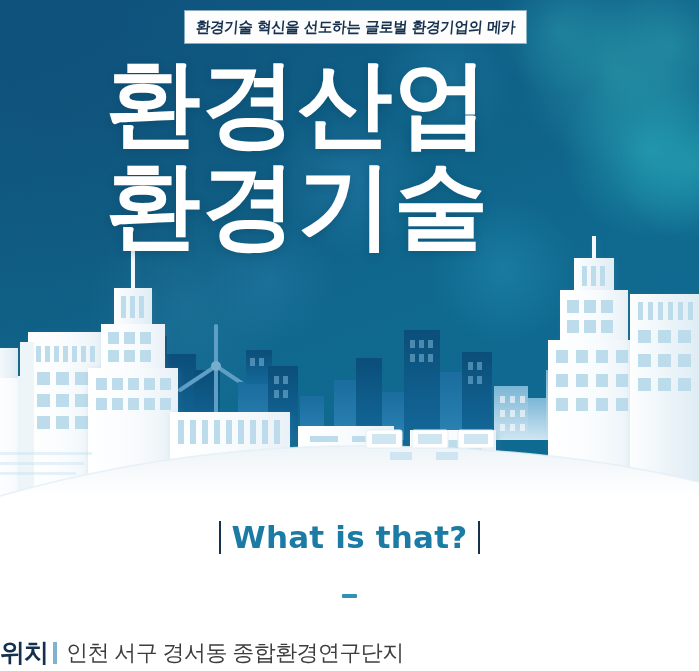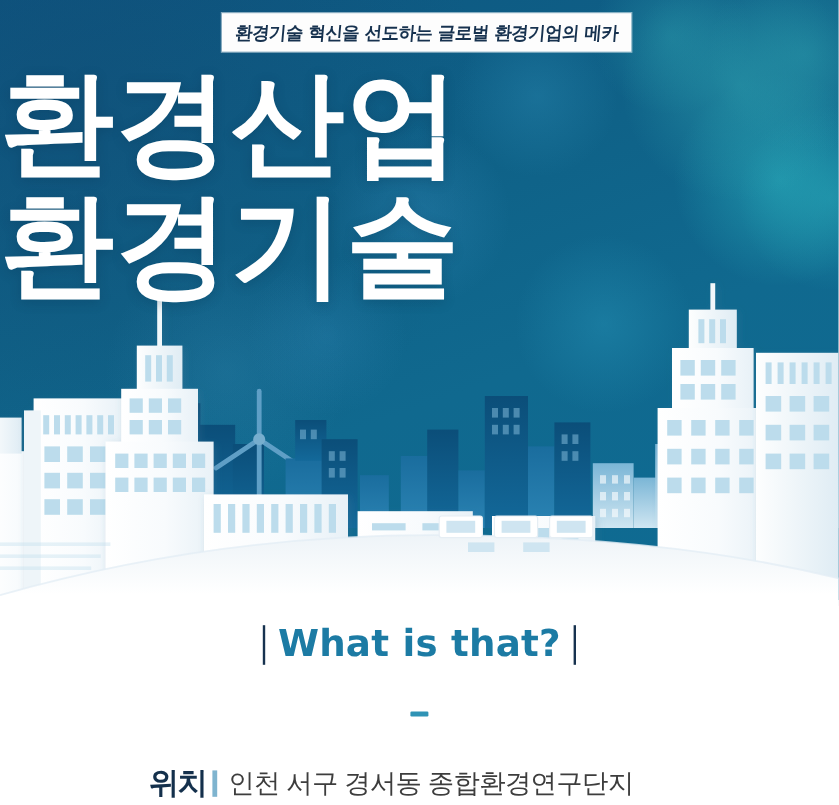--- a/index.html
+++ b/index.html
@@ -45,21 +45,21 @@
   .tagline-text{
     font-family:"DejaVu Sans", sans-serif;
     font-size:14.5px; font-weight:700; color:#17324f;
     letter-spacing:-0.4px; white-space:nowrap;
     transform:skewX(-5deg) scaleY(1.04);
   }
 
   
   .title-block{
     position:absolute; left:0; top:52px; width:595px;
-    pointer-events:none;
+    text-align:center; pointer-events:none;
   }
   .title-line{
     font-family:"DejaVu Sans", sans-serif;
     color:#ffffff; font-weight:700;
     font-size:95px; line-height:102px;
     letter-spacing:1px;
     text-shadow:0 2px 10px rgba(0,40,70,0.22);
   }
 
   
@@ -97,21 +97,21 @@
     text-align:center;
   }
   .caption-dash span{
     display:inline-block; width:15px; height:4px;
     background:#2f93b5; border-radius:1px;
   }
 
   
   .footer{
     position:absolute; left:0; top:636px; width:606px;
-    display:flex; align-items:center; justify-content:center; gap:0px;margin-left:23px;
+    display:flex; align-items:center; justify-content:flex-start; gap:0px;
   }
   .footer-label{
     font-family:"DejaVu Sans", sans-serif;
     font-size:25px; font-weight:700; color:#14304c;
     letter-spacing:-1px;
   }
   .footer-sep{
     display:inline-block; width:4px; height:22px;
     background:#7fb4cf; margin:0 9px 0 5px;
   }

